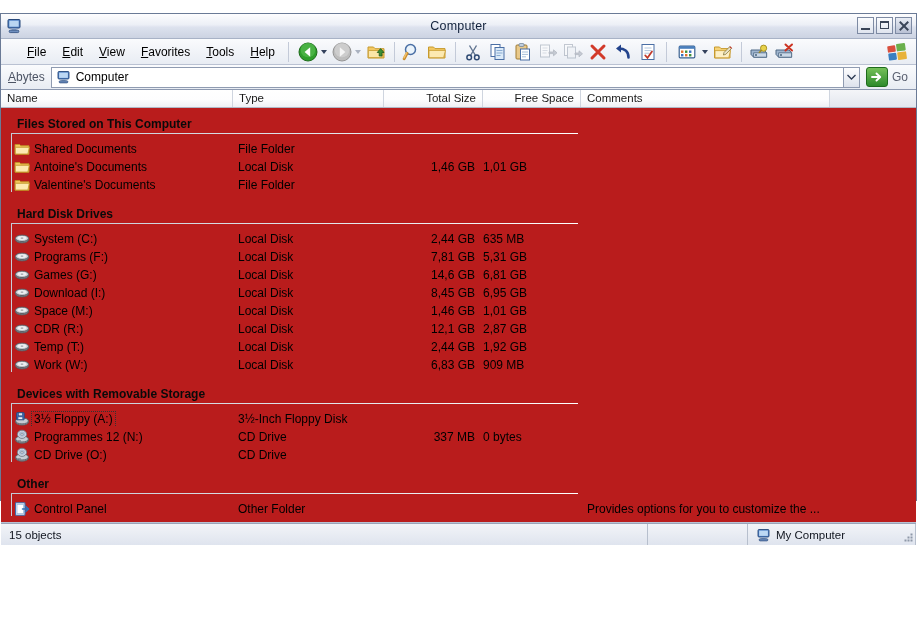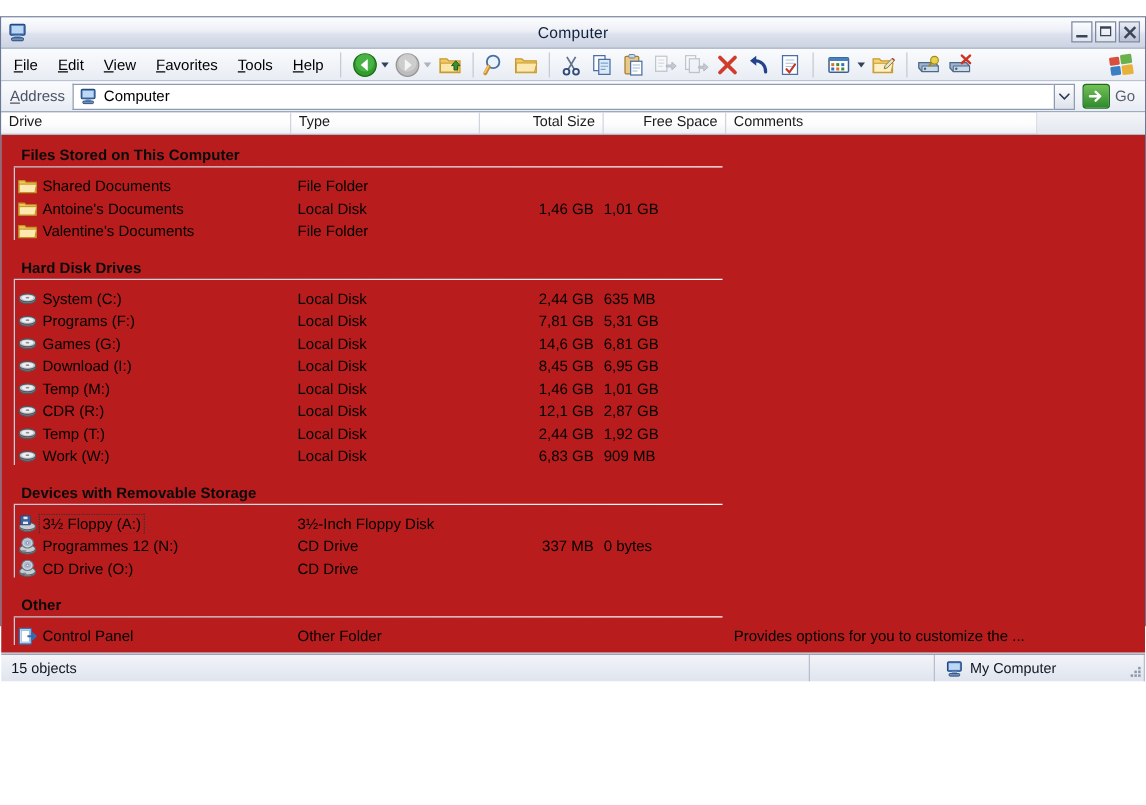--- a/index.html
+++ b/index.html
@@ -91,21 +91,21 @@
     background: linear-gradient(to bottom, #fafbfd, #e8ecf3);
     border-bottom: 1px solid #b9c1d2;
     display: flex;
     align-items: center;
     flex: none;
   }
   #menubar {
     display: flex;
     align-items: center;
     height: 100%;
-    padding-left: 2px;
+    padding-left: 18px;
   }
   .menuitem {
     padding: 3px 8px;
     font-size: 12px;
     color: #000;
     white-space: nowrap;
   }
   .menuitem u { text-decoration: underline; }
 
   .vsep {
@@ -546,21 +546,21 @@
             <rect x="13" y="3" width="9" height="7.5" rx="1" fill="#6ab04c"></rect>
             <rect x="4" y="11.5" width="8" height="7" rx="1" fill="#3a7fc1"></rect>
             <rect x="13" y="11.5" width="9" height="7.8" rx="1" fill="#e8b23a"></rect>
           </g>
         </svg>
       </div>
     </div>
   </div>
 
   <div id="addressrow">
-    <span id="addrlabel"><u>A</u><span>ddress</span></span>
+    <span id="addrlabel"><u>A</u><span>bytes</span></span>
     <div id="addrbox">
       <span class="mini-pc">
         <svg width="15" height="14" viewBox="0 0 15 14">
           <rect x="2" y="1.5" width="11" height="7.5" rx="1" fill="#4d7fc4" stroke="#27487a" stroke-width=".9"></rect>
           <rect x="3.1" y="2.6" width="8.8" height="5.3" fill="#bcd8f4"></rect>
           <rect x="5.4" y="9.2" width="4.2" height="1.6" fill="#8aa4c8"></rect>
           <rect x="3.2" y="10.8" width="8.6" height="2.1" rx=".9" fill="#6f8fbf" stroke="#27487a" stroke-width=".7"></rect>
         </svg>
       </span>
       <span id="addrvalue" title="Computer">Computer</span>
@@ -574,21 +574,21 @@
       <span class="goicon">
         <svg width="14" height="12" viewBox="0 0 14 12">
           <path d="M2 6 h7 M6.5 2.5 L10.2 6 L6.5 9.5" fill="none" stroke="#ffffff" stroke-width="1.9" stroke-linecap="round" stroke-linejoin="round"></path>
         </svg>
       </span>
       <span class="golabel">Go</span>
     </div>
   </div>
 
   <div id="colhead">
-    <div class="colcell col-name">Drive</div>
+    <div class="colcell col-name">Name</div>
     <div class="colcell col-type">Type</div>
     <div class="colcell col-size r">Total Size</div>
     <div class="colcell col-free r">Free Space</div>
     <div class="colcell col-comments">Comments</div>
     <div class="colcell col-pad"></div>
   </div>
 
   <div id="listwrap">
     <div id="listarea">
         <div class="group">
@@ -705,21 +705,21 @@
               <div class="c-comments"></div>
             </div>
             <div class="row">
               <div class="c-name">
                 <span class="ico"><svg width="16" height="16" viewBox="0 0 16 16">
                     <ellipse cx="8" cy="8.6" rx="6.6" ry="3.3" fill="#8b8f96" stroke="#53575d" stroke-width=".9"></ellipse>
                     <ellipse cx="8" cy="7.3" rx="6.6" ry="3.2" fill="#c3c7cd" stroke="#53575d" stroke-width=".9"></ellipse>
                     <ellipse cx="8" cy="7.1" rx="4.6" ry="2" fill="#eceef1"></ellipse>
                     <ellipse cx="8" cy="7.1" rx="1.5" ry=".7" fill="#8b8f96"></ellipse>
                   </svg></span>
-                <span class="nlabel">Temp (M:)</span>
+                <span class="nlabel">Space (M:)</span>
               </div>
               <div class="c-type">Local Disk</div>
               <div class="c-size">1,46 GB</div>
               <div class="c-free">1,01 GB</div>
               <div class="c-comments"></div>
             </div>
             <div class="row">
               <div class="c-name">
                 <span class="ico"><svg width="16" height="16" viewBox="0 0 16 16">
                     <ellipse cx="8" cy="8.6" rx="6.6" ry="3.3" fill="#8b8f96" stroke="#53575d" stroke-width=".9"></ellipse>

